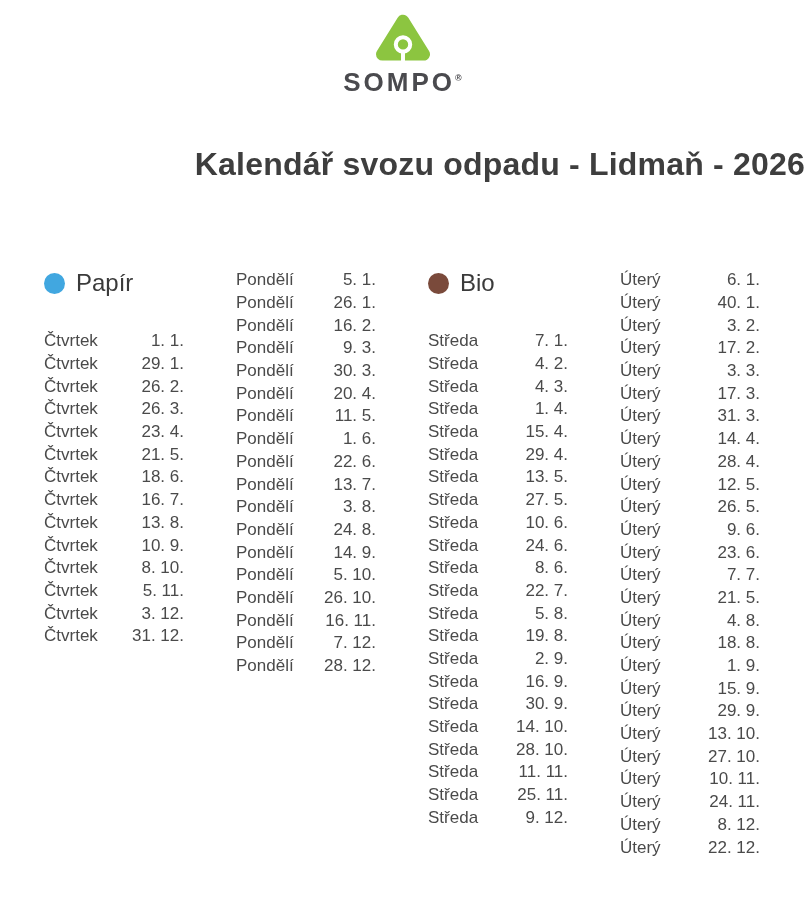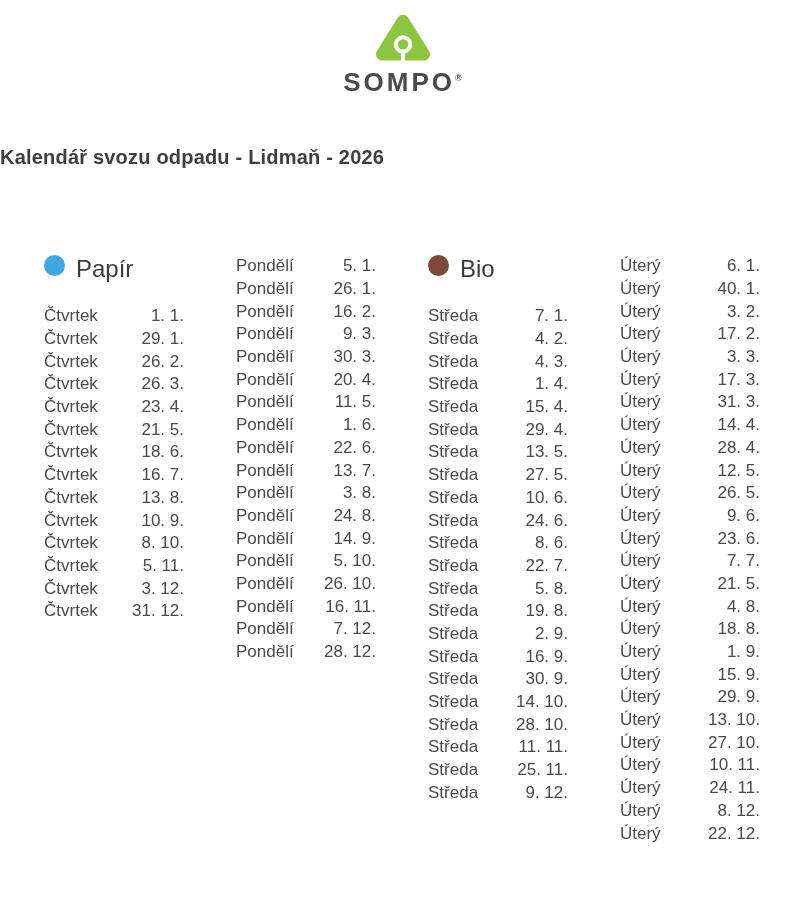--- a/index.html
+++ b/index.html
@@ -30,37 +30,38 @@
     letter-spacing: 3px;
     color: #4a4a4e;
   }
   .brand-line .reg {
     font-size: 9px;
     vertical-align: super;
     letter-spacing: 0;
   }
   .page-title {
     margin: 48px 0 0 0;
-    text-align: left;
-    font-size: 20px;
+    text-align: right;
+    font-size: 32px;
     font-weight: bold;
     color: #3e3e3e;
     letter-spacing: 0.2px;
   }
   .grid {
     display: grid;
     grid-template-columns: repeat(4, 140px);
     column-gap: 52px;
     padding-left: 44px;
     margin-top: 86px;
   }
   .legend {
     display: flex;
+    align-items: center;
     height: 28px;
-    margin-bottom: 22px;
+    margin-bottom: 33px;
   }
   .dot {
     width: 21px;
     height: 21px;
     border-radius: 50%;
     flex: 0 0 auto;
   }
   .legend-label {
     margin-left: 11px;
     font-size: 24px;

